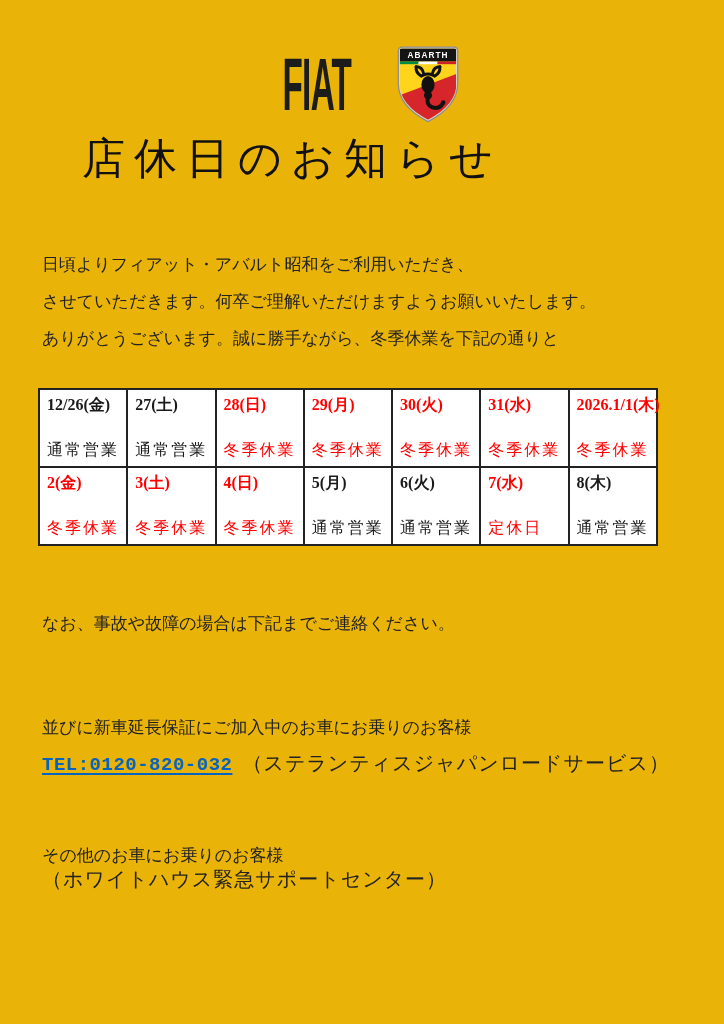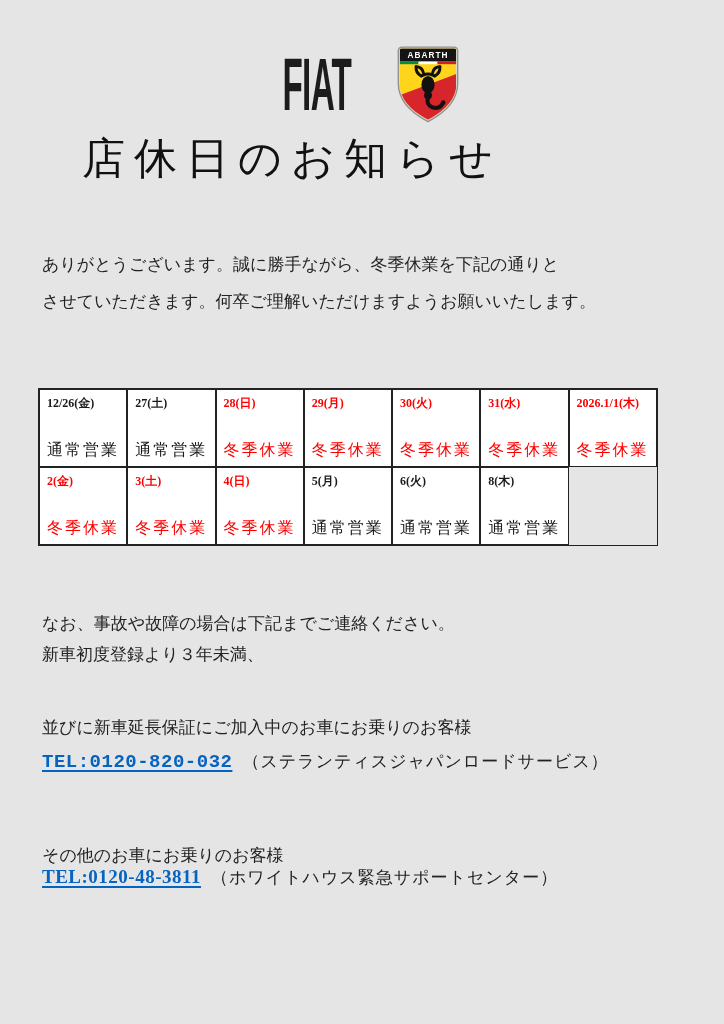--- a/index.html
+++ b/index.html
@@ -1,19 +1,19 @@
 <!DOCTYPE html>
 <html><head>
 <meta charset="utf-8">
 <style>
   html,body{margin:0;padding:0;background:#ffffff;}
   .page{
     position:relative;
     width:724px;height:1024px;
-    background:#e5e5e5;
+    background:#eab308;
     font-family:"Liberation Serif","DejaVu Serif",serif;
     color:#1a1a1a;
     overflow:hidden;
   }
   
   .logo-row{
     position:absolute;top:38px;left:0;width:724px;height:92px;
     display:flex;align-items:center;justify-content:center;gap:24px;
   }
   .fiat-logo{
@@ -42,21 +42,21 @@
   .cal-row{display:flex;}
   .cal-cell{
     width:88.28px;height:78px;
     border:1px solid #222;
     box-sizing:border-box;
     display:flex;flex-direction:column;justify-content:space-between;
     padding:5px 4px 5px 7px;
     background:#fff;
   }
   .cal-date{
-    font-size:12px;font-weight:700;
+    font-size:16px;font-weight:700;
     font-family:"Liberation Serif","DejaVu Serif",serif;
     white-space:nowrap;
   }
   .cal-status{font-size:16px;letter-spacing:2px;white-space:nowrap;}
   .cell-red .cal-date,.cell-red .cal-status{color:#ff0000;}
   .cell-black .cal-date,.cell-black .cal-status{color:#1a1a1a;}
   
   .note{position:absolute;left:42px;width:640px;font-size:17px;color:#222;}
   .note-1{top:588px;margin-top:24px;}
   .note-2{top:643px;}
@@ -64,21 +64,21 @@
   .note-4{top:812px;margin-top:32px;}
   
   .tel-line{position:absolute;left:42px;width:660px;display:flex;align-items:baseline;gap:10px;}
   .tel-1{top:750px;font-family:Liberation Mono, monospace;}
   .tel-2{top:866px;}
   .tel-link{
     font-size:19px;font-weight:700;color:#0563C1;
     text-decoration:underline;text-decoration-thickness:2px;text-underline-offset:3px;
     letter-spacing:0.5px;cursor:pointer;
   }
-  .tel-desc{font-size:17px;color:#222;letter-spacing:1px;}
+  .tel-desc{font-size:20px;color:#222;letter-spacing:1px;}
 </style>
 </head>
 <body>
 
 <div class="page">
 
   <div class="logo-row">
     <div class="fiat-logo">FIAT</div>
     <svg class="abarth-shield" viewBox="0 0 100 118" xmlns="http://www.w3.org/2000/svg">
       <defs>
@@ -112,22 +112,23 @@
         <circle cx="50" cy="76" r="6" fill="#111"></circle>
         <path d="M50,80 q-3,10 6,14 q11,4 16,-5" fill="none" stroke="#111" stroke-width="6" stroke-linecap="round"></path>
         <circle cx="73" cy="87" r="3.5" fill="#111"></circle>
       </g>
     </svg>
   </div>
 
   <div class="doc-title">店休日のお知らせ</div>
 
   <div class="intro">
+    <div>日頃よりフィアット・アバルト昭和をご利用いただき、</div>
+    <div>させていただきます。何卒ご理解いただけますようお願いいたします。</div>
     <div>ありがとうございます。誠に勝手ながら、冬季休業を下記の通りと</div>
-    <div>させていただきます。何卒ご理解いただけますようお願いいたします。</div>
   </div>
 
   <div class="cal-table">
     <div class="cal-row">
         <div class="cal-cell cell-black">
           <div class="cal-date">12/26(金)</div>
           <div class="cal-status">通常営業</div>
         </div>
         <div class="cal-cell cell-black">
           <div class="cal-date">27(土)</div>
@@ -168,36 +169,38 @@
           <div class="cal-status">冬季休業</div>
         </div>
         <div class="cal-cell cell-black">
           <div class="cal-date">5(月)</div>
           <div class="cal-status">通常営業</div>
         </div>
         <div class="cal-cell cell-black">
           <div class="cal-date">6(火)</div>
           <div class="cal-status">通常営業</div>
         </div>
+        <div class="cal-cell cell-red">
+          <div class="cal-date">7(水)</div>
+          <div class="cal-status">定休日</div>
+        </div>
         <div class="cal-cell cell-black">
           <div class="cal-date">8(木)</div>
           <div class="cal-status">通常営業</div>
         </div>
       </div>
   </div>
 
   <div class="note note-1">なお、事故や故障の場合は下記までご連絡ください。</div>
-  <div class="note note-2">新車初度登録より３年未満、</div>
   <div class="note note-3">並びに新車延長保証にご加入中のお車にお乗りのお客様</div>
 
   <div class="tel-line tel-1">
     <a class="tel-link">TEL:0120-820-032</a>
     <span class="tel-desc">（ステランティスジャパンロードサービス）</span>
   </div>
 
   <div class="note note-4">その他のお車にお乗りのお客様</div>
 
   <div class="tel-line tel-2">
-    <a class="tel-link">TEL:0120-48-3811</a>
     <span class="tel-desc">（ホワイトハウス緊急サポートセンター）</span>
   </div>
 
 </div>
 
 </body></html>

